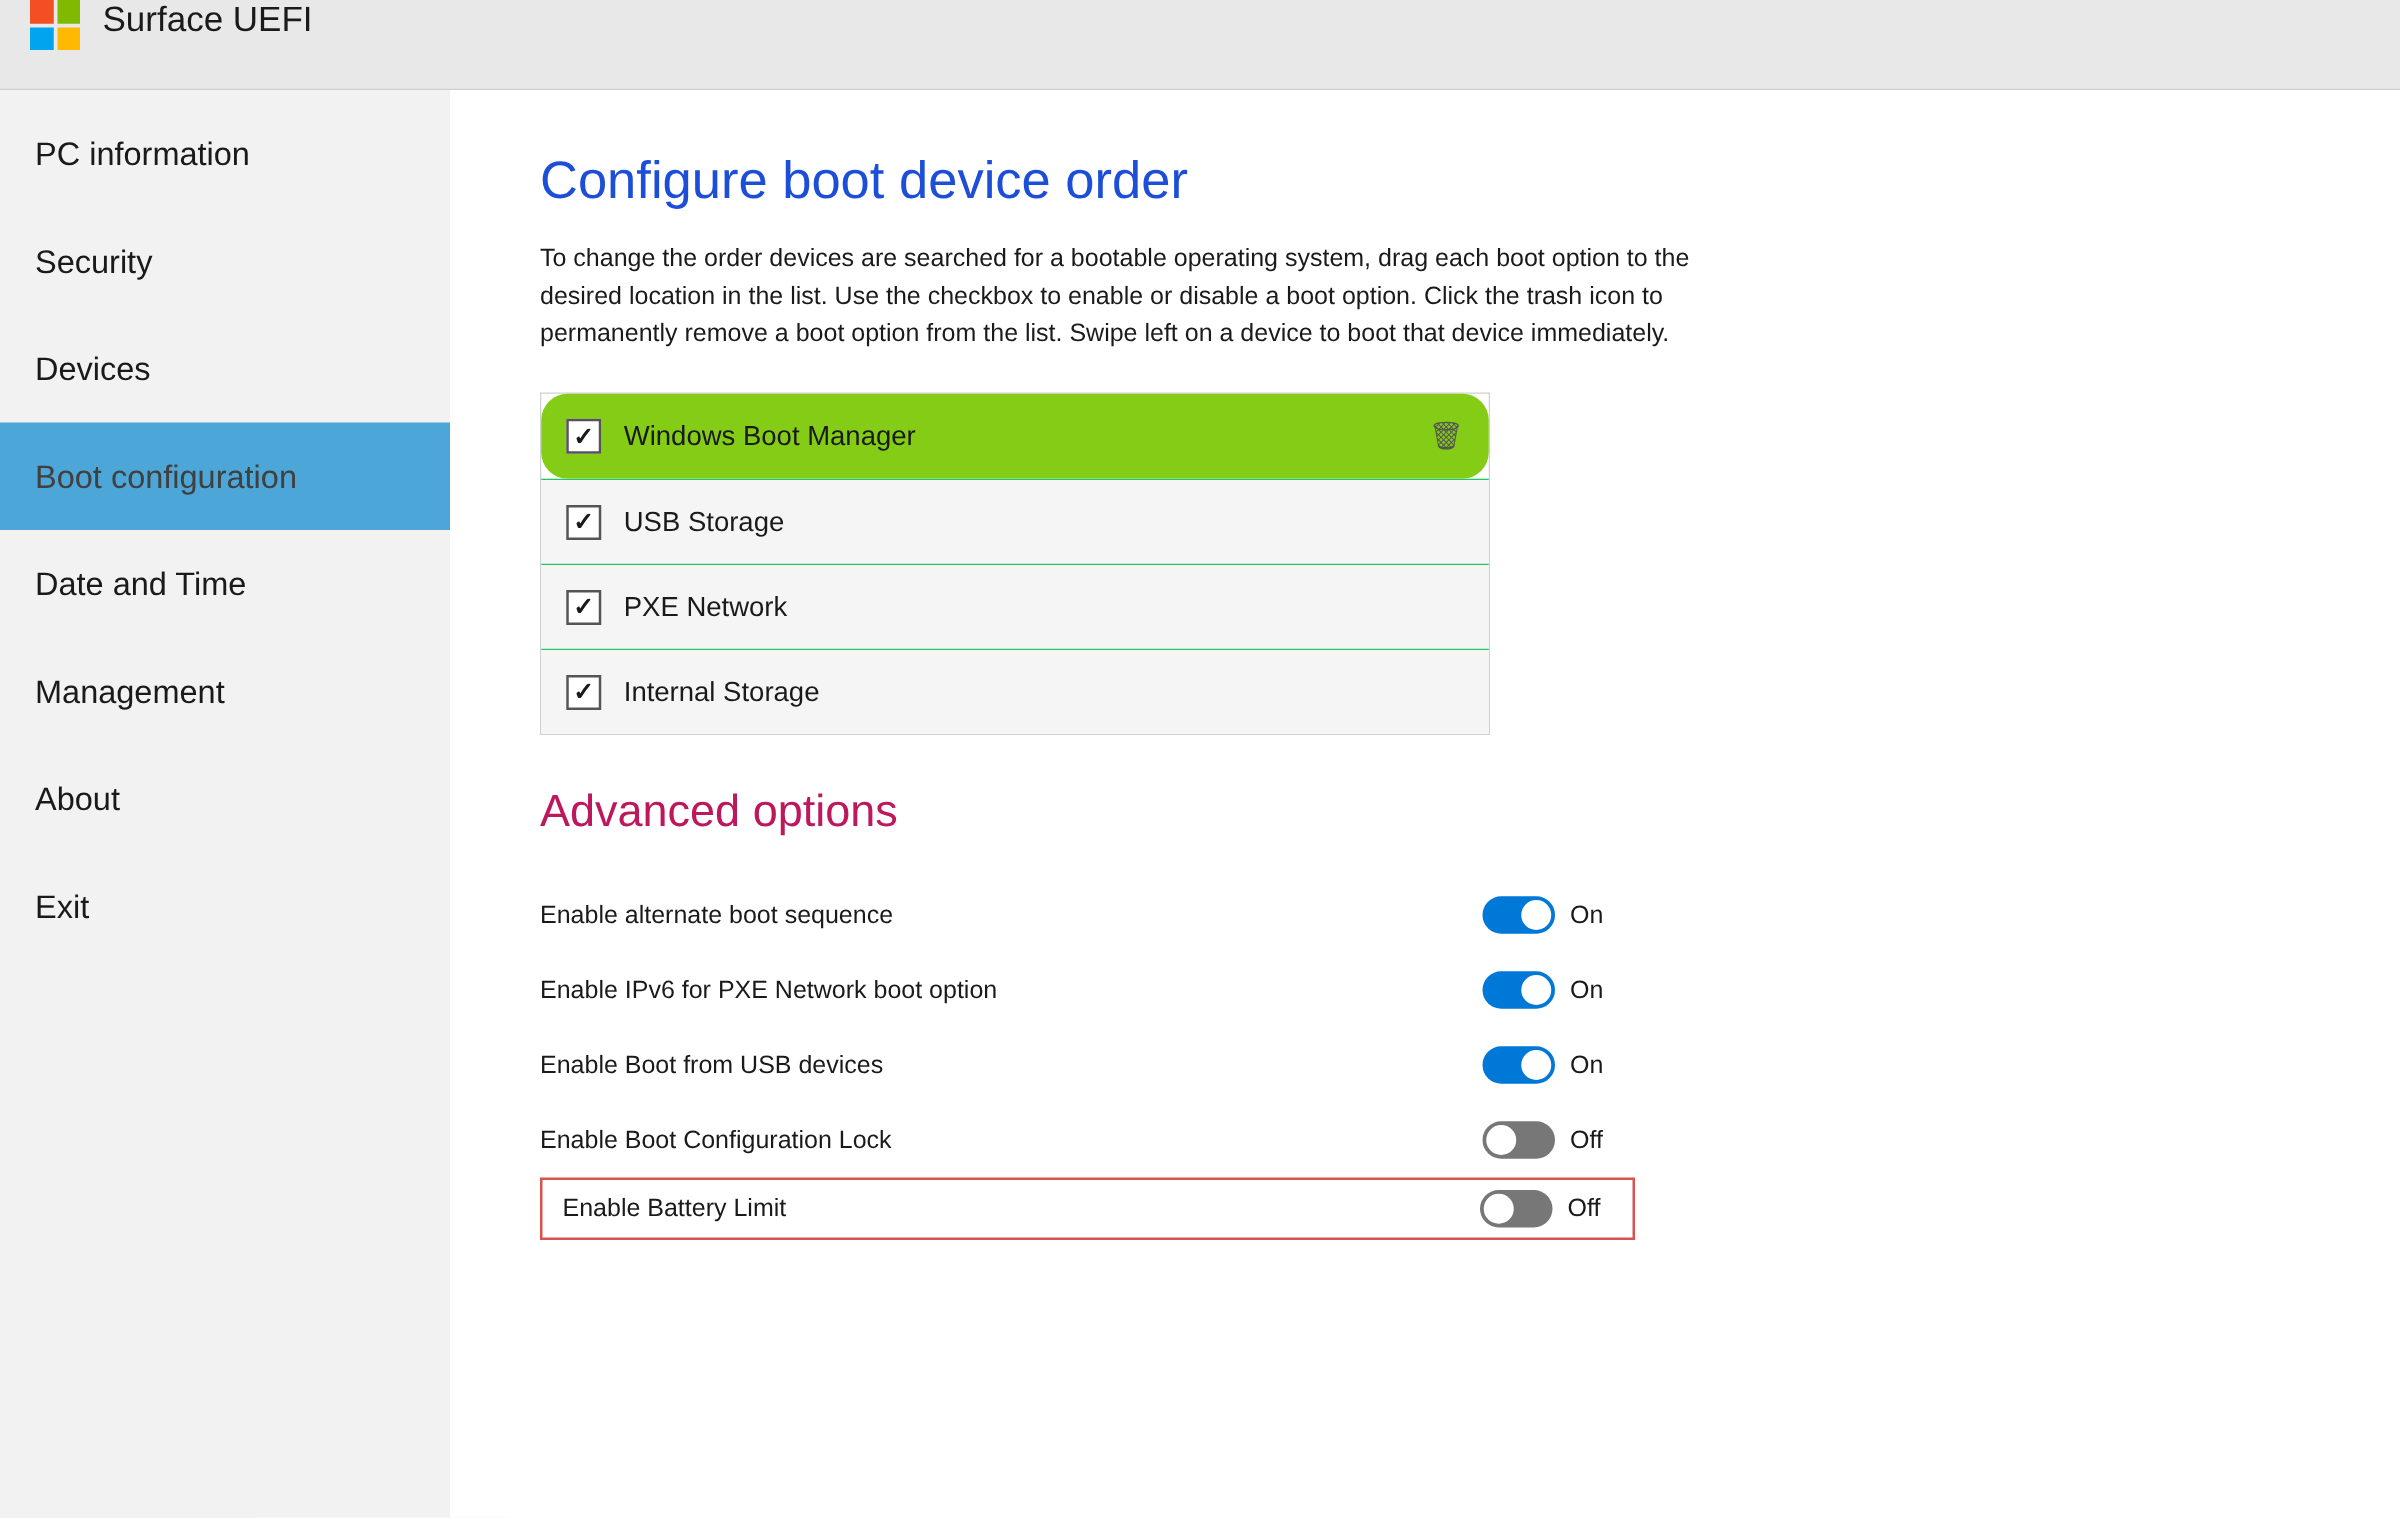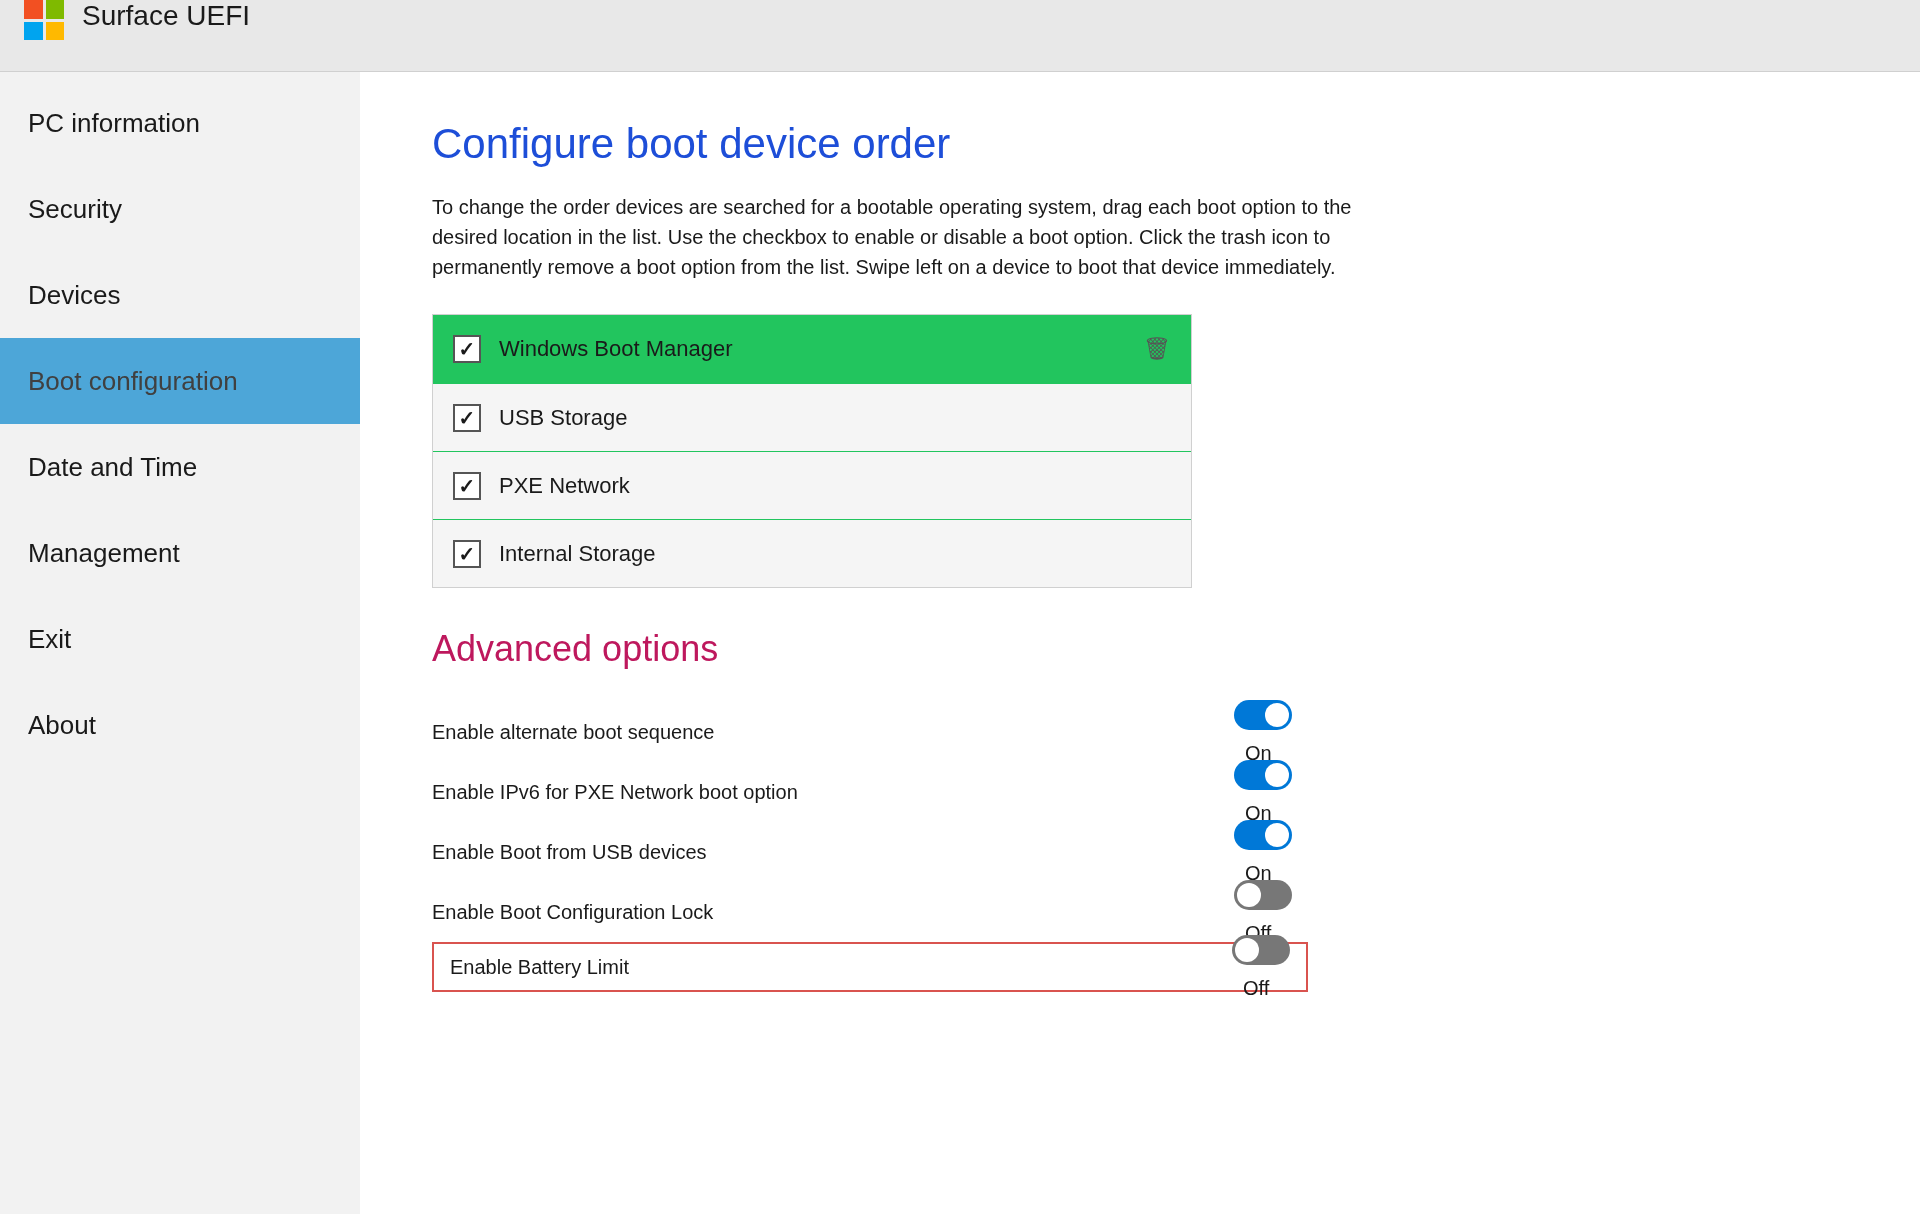--- a/index.html
+++ b/index.html
@@ -102,22 +102,23 @@
       display: flex;
       align-items: center;
       height: 68px;
       padding: 0 20px;
       gap: 18px;
       font-size: 22px;
       color: #1a1a1a;
       background: #f5f5f5;
     }
     .boot-item.highlighted {
-      background: #22c55e;
-      color: #1a1a1a;
+      background: #84cc16;
+      color: #1a1a1a;
+      border-radius: 21px;
     }
     .boot-item + .boot-item {
       border-top: 1px solid #22c55e;
     }
     .boot-checkbox {
       width: 28px;
       height: 28px;
       border: 2px solid #555;
       background: #fff;
       display: flex;
@@ -167,21 +168,20 @@
     }
     .option-label {
       flex: 1;
       font-size: 20px;
     }
     .option-toggle-group {
       display: flex;
       align-items: center;
       gap: 12px;
       flex-shrink: 0;
-      flex-direction: column;
     }
     .toggle {
       width: 58px;
       height: 30px;
       border-radius: 15px;
       display: flex;
       align-items: center;
       padding: 3px;
       cursor: pointer;
       position: relative;
@@ -234,24 +234,24 @@
     <div class="sidebar-item active">
       <span>Boot configuration</span>
     </div>
     <div class="sidebar-item">
       <span>Date and Time</span>
     </div>
     <div class="sidebar-item">
       <span>Management</span>
     </div>
     <div class="sidebar-item">
+      <span>About</span>
+    </div>
+    <div class="sidebar-item">
       <span>Exit</span>
-    </div>
-    <div class="sidebar-item">
-      <span>About</span>
     </div>
   </nav>
 
   <main class="main">
     <h1 class="page-title">Configure boot device order</h1>
     <p class="page-description">To change the order devices are searched for a bootable operating system, drag each boot option to the desired location in the list. Use the checkbox to enable or disable a boot option. Click the trash icon to permanently remove a boot option from the list. Swipe left on a device to boot that device immediately.</p>
 
     <div class="boot-list">
 
       <div class="boot-item highlighted">

